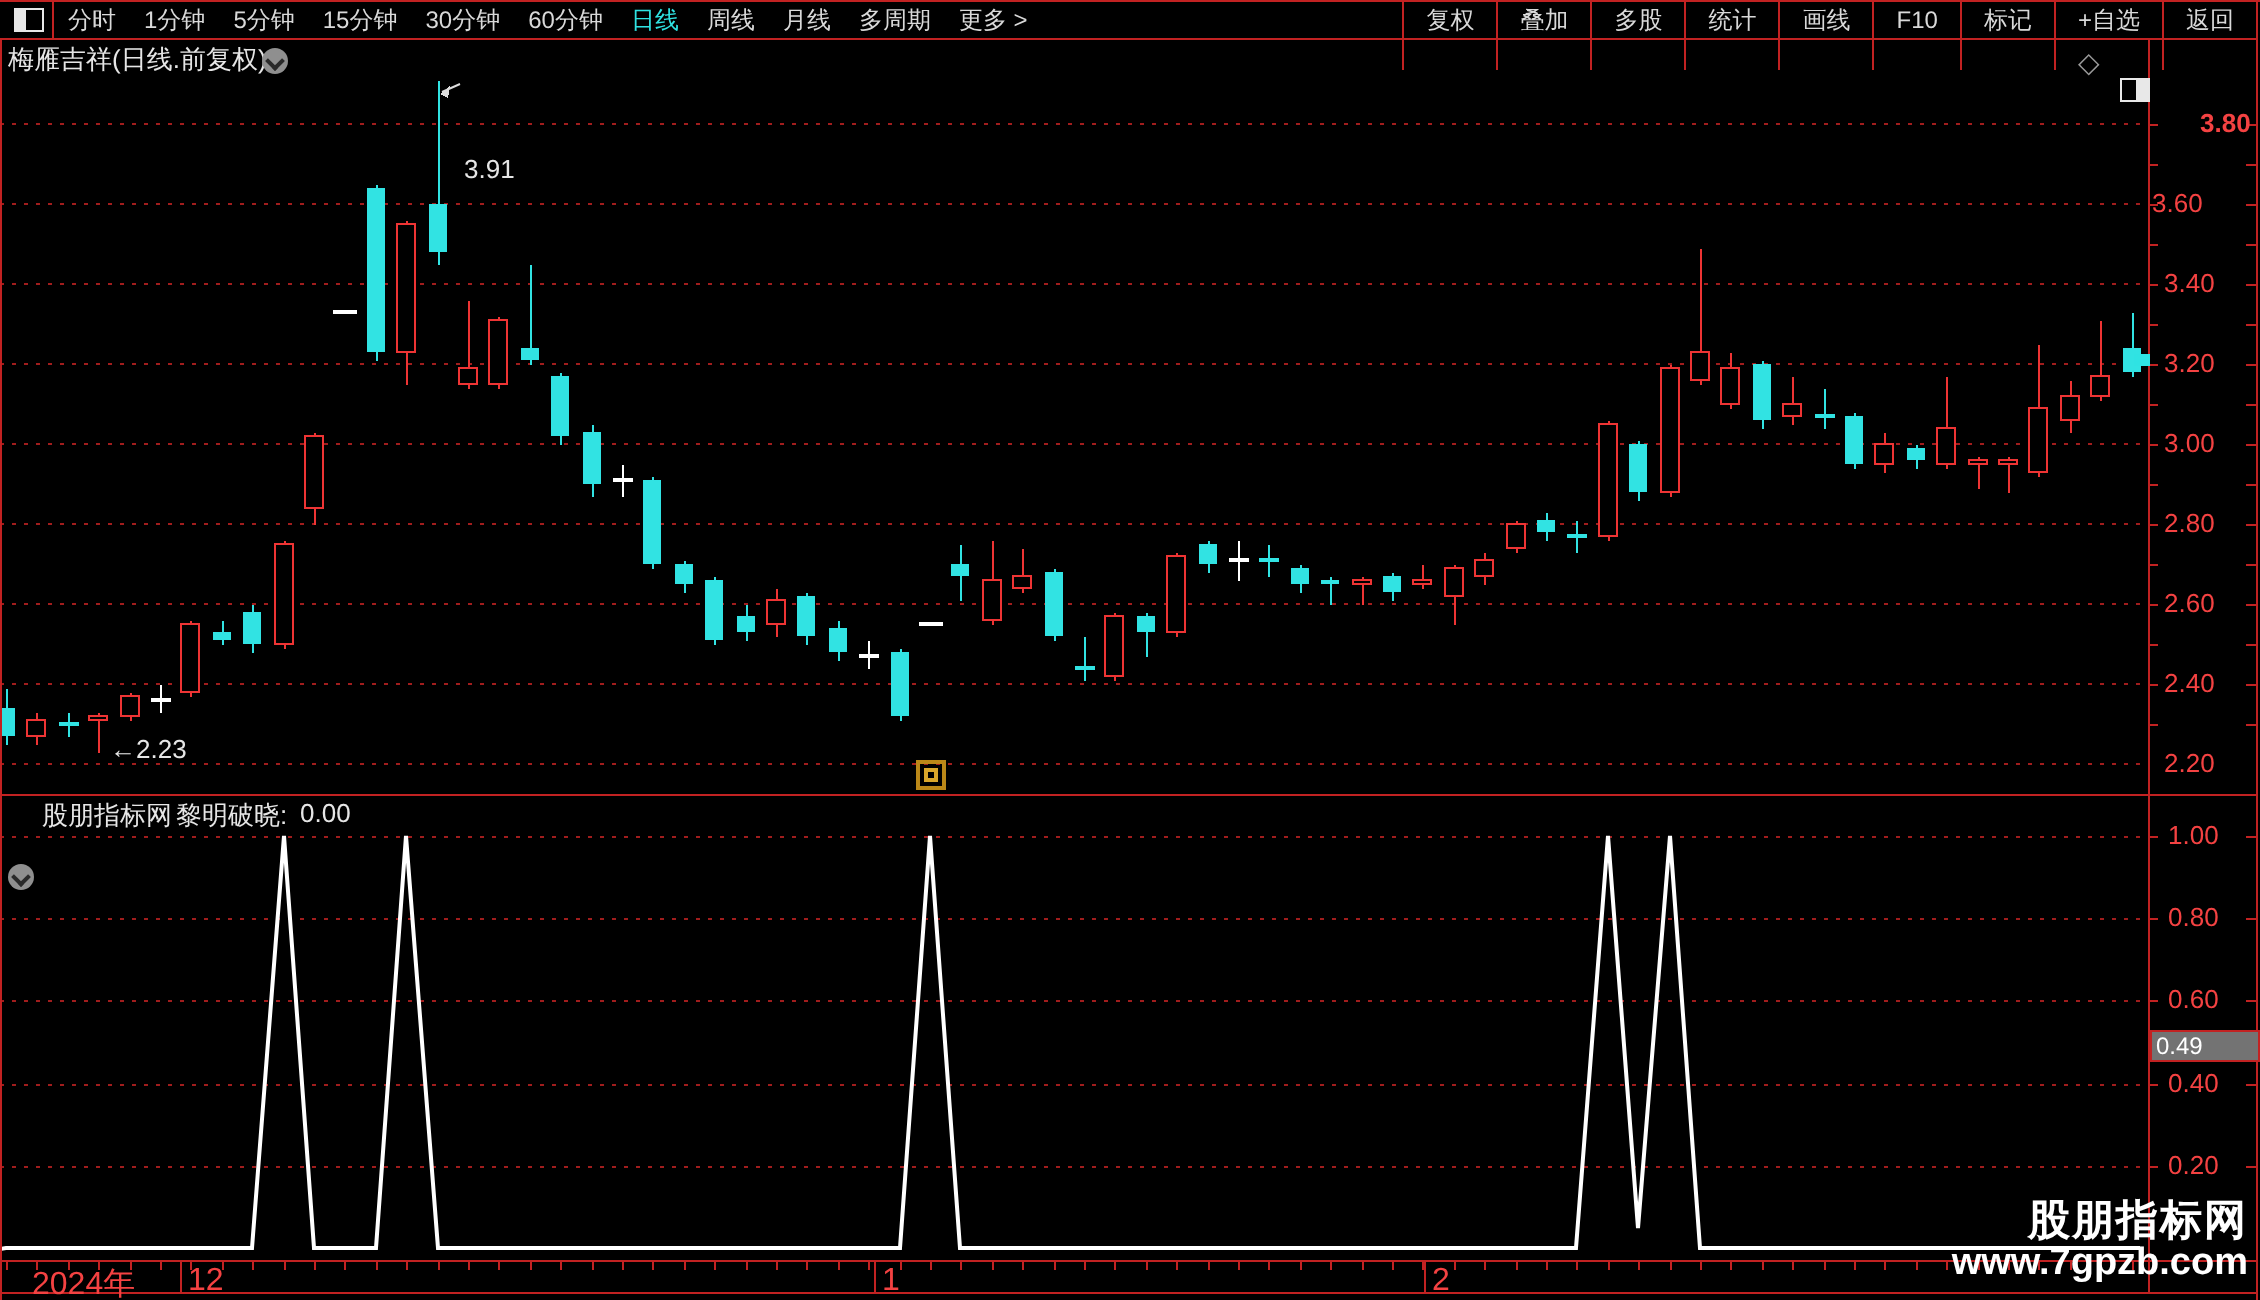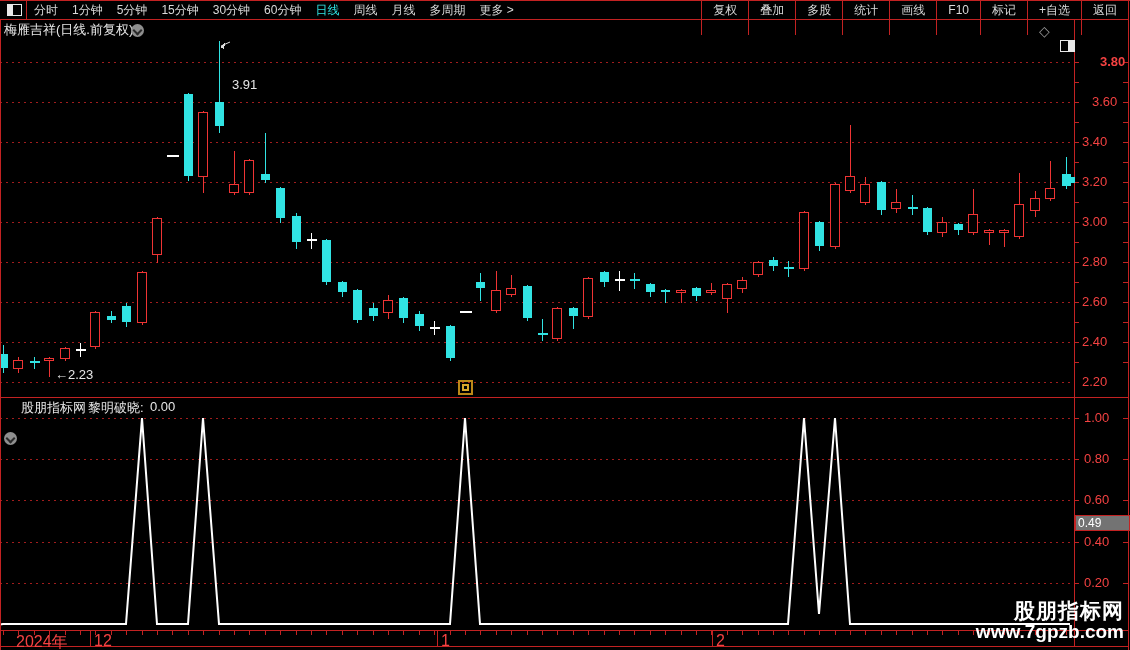--- a/index.html
+++ b/index.html
@@ -398,21 +398,21 @@
 
   
   <div class="abs" id="watermark">
     <div class="l1">股朋指标网</div>
     <div class="l2">www.7gpzb.com</div>
   </div>
 
   
   <div id="labels">
       <div class="abs rlab" style="left: 1100px; top: 54px; font-weight: bold;">3.80</div>
-      <div class="abs rlab" style="left: 1076px; top: 94px; margin-left: 16px;">3.60</div>
+      <div class="abs rlab" style="left: 1076px; top: 94px;">3.60</div>
       <div class="abs rlab" style="left: 1082px; top: 134px;">3.40</div>
       <div class="abs rlab" style="left: 1082px; top: 174px;">3.20</div>
       <div class="abs rlab" style="left: 1082px; top: 214px;">3.00</div>
       <div class="abs rlab" style="left: 1082px; top: 254px;">2.80</div>
       <div class="abs rlab" style="left: 1082px; top: 294px;">2.60</div>
       <div class="abs rlab" style="left: 1082px; top: 334px;">2.40</div>
       <div class="abs rlab" style="left: 1082px; top: 374px;">2.20</div>
       <div class="abs rlab" style="left: 1084px; top: 410px;">1.00</div>
       <div class="abs rlab" style="left: 1084px; top: 451px;">0.80</div>
       <div class="abs rlab" style="left: 1084px; top: 492px;">0.60</div>

